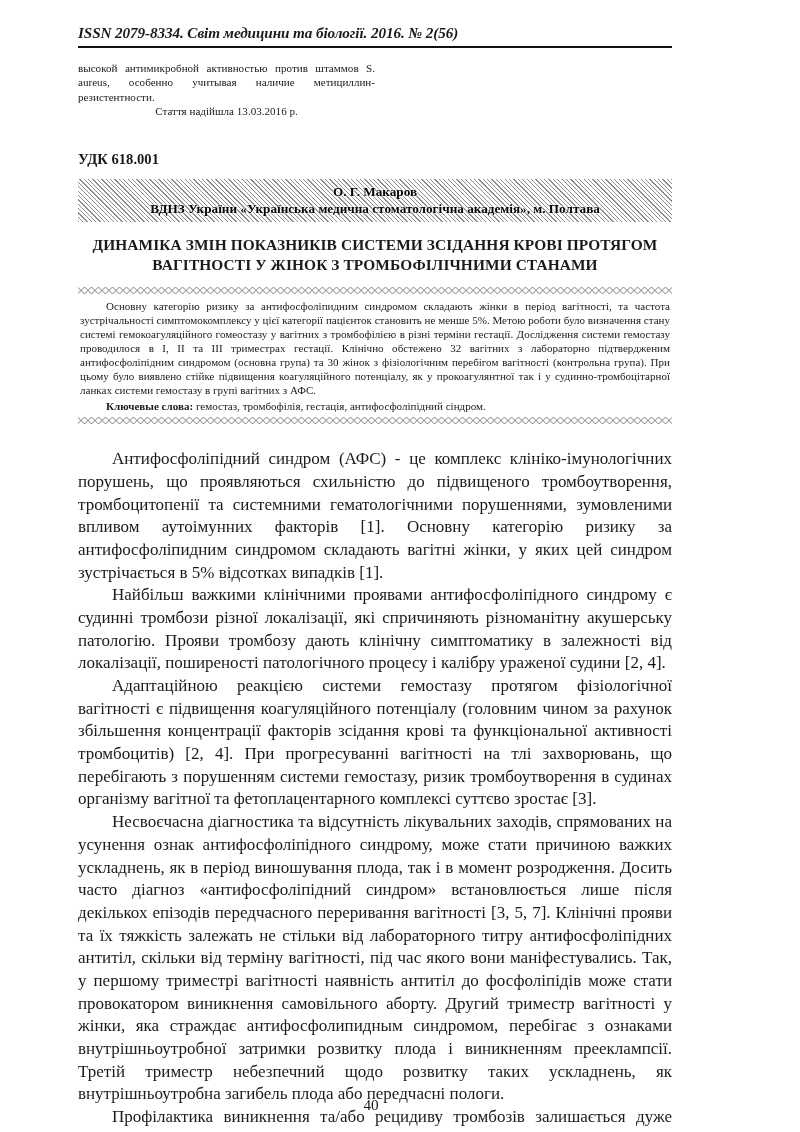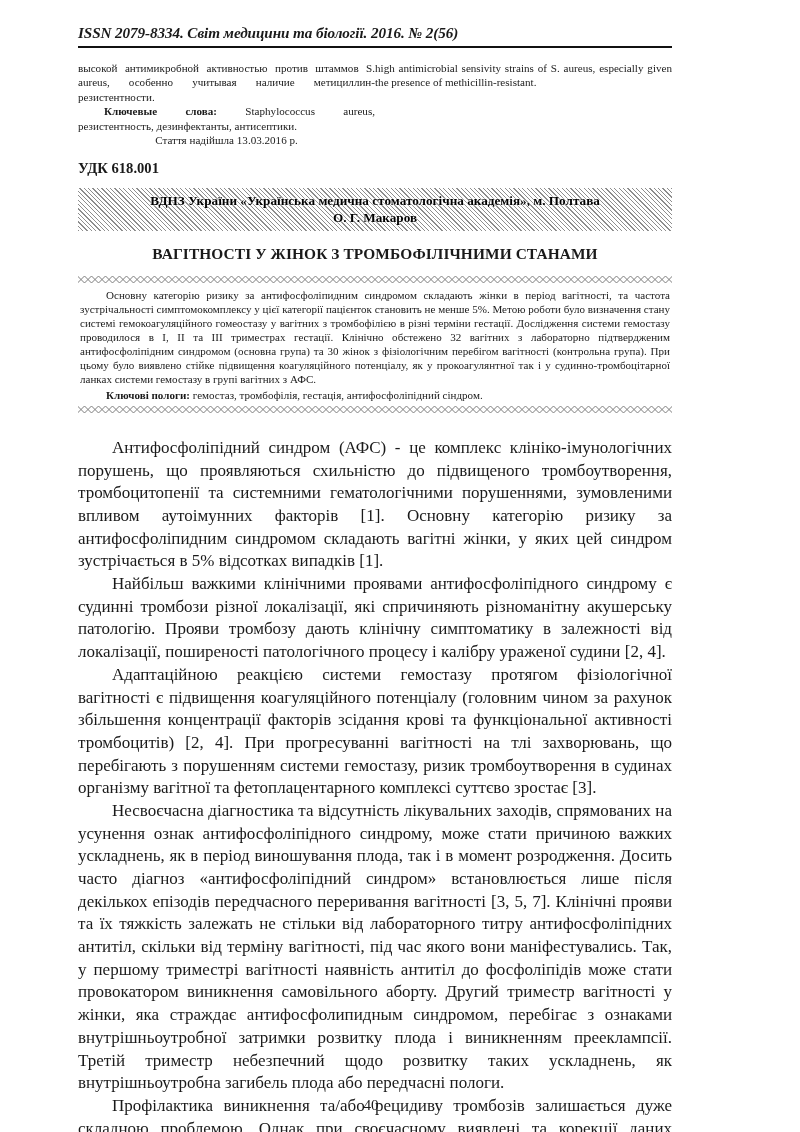--- a/index.html
+++ b/index.html
@@ -57,21 +57,21 @@
   .right-align {
     text-align: center;
     margin-top: 11px;
   }
   b, .b { font-weight: bold; }
 
   
   .udk {
     font-weight: bold;
     font-size: 14.6px;
-    margin-top: 12px;
+    margin-top: 32px;
     margin-bottom: 11px;
   }
 
   
   .author-band {
     position: relative;
     background-color: #ffffff;
     background-image: repeating-linear-gradient(
         45deg,
         #8d8d8d 0px, #8d8d8d 0.9px,
@@ -144,43 +144,42 @@
 <body>
 
 <div class="page">
 
   <div class="runhead">ISSN 2079-8334. Світ медицини та біології. 2016. № 2(56)</div>
   <div class="runhead-rule"></div>
 
   <div class="twocol">
     <div class="col">
       <p>высокой антимикробной активностью против штаммов S. aureus, особенно учитывая наличие метициллин-резистентности.</p>
-      <p class="kw-indent"><b>Ключевые слова:</b><span> Staphylococcus aureus, резистентность, дезинфектанты, антисептики.</span></p>
       <p class="right-align">Стаття надійшла 13.03.2016 р.</p>
     </div>
     <div class="col">
-      <p>high antimicrobial sensivity strains of S. aureus, especially given the presence of methicillin-resistant.</p>
     </div>
   </div>
 
   <div class="udk">УДК 618.001</div>
 
   <div class="author-band">
+    <div class="ab-line">О. Г. Макаров</div>
     <div class="ab-line">ВДНЗ України «Українська медична стоматологічна академія», м. Полтава</div>
-    <div class="ab-line">О. Г. Макаров</div>
   </div>
 
   <div class="art-title">
+    <div>ДИНАМІКА ЗМІН ПОКАЗНИКІВ СИСТЕМИ ЗСІДАННЯ КРОВІ ПРОТЯГОМ</div>
     <div>ВАГІТНОСТІ У ЖІНОК З ТРОМБОФІЛІЧНИМИ СТАНАМИ</div>
   </div>
 
   <div class="zig"></div>
   <div class="abstract">
     <p class="ind">Основну категорію ризику за антифосфоліпидним синдромом складають жінки в період вагітності, та частота зустрічальності симптомокомплексу у цієї категорії пацієнток становить не менше 5%. Метою роботи було визначення стану системі гемокоагуляційного гомеостазу у вагітних з тромбофілією в різні терміни гестації. Дослідження системи гемостазу проводилося в I, II та III триместрах гестації. Клінічно обстежено 32 вагітних з лабораторно підтвердженим антифосфоліпідним синдромом (основна група) та 30 жінок з фізіологічним перебігом вагітності (контрольна група). При цьому було виявлено стійке підвищення коагуляційного потенціалу, як у прокоагулянтної так і у судинно-тромбоцітарної ланках системи гемостазу в групі вагітних з АФС.</p>
-    <p class="ind"><b>Ключові пологи:</b><span> гемостаз, тромбофілія, гестація, антифосфоліпідний сіндром.</span></p>
+    <p class="ind"><b>Ключевые слова:</b><span> гемостаз, тромбофілія, гестація, антифосфоліпідний сіндром.</span></p>
   </div>
   <div class="zig"></div>
 
   <div class="body-text">
     <p><b></b><span>Антифосфоліпідний синдром (АФС) - це комплекс клініко-імунологічних порушень, що проявляються схильністю до підвищеного тромбоутворення, тромбоцитопенії та системними гематологічними порушеннями, зумовленими впливом аутоімунних факторів [1]. Основну категорію ризику за антифосфоліпидним синдромом складають вагітні жінки, у яких цей синдром зустрічається в 5% відсотках випадків [1].</span></p>
     <p><b></b><span>Найбільш важкими клінічними проявами антифосфоліпідного синдрому є судинні тромбози різної локалізації, які спричиняють різноманітну акушерську патологію. Прояви тромбозу дають клінічну симптоматику в залежності від локалізації, поширеності патологічного процесу і калібру ураженої судини [2, 4].</span></p>
     <p><b></b><span>Адаптаційною реакцією системи гемостазу протягом фізіологічної вагітності є підвищення коагуляційного потенціалу (головним чином за рахунок збільшення концентрації факторів зсідання крові та функціональної активності тромбоцитів) [2, 4]. При прогресуванні вагітності на тлі захворювань, що перебігають з порушенням системи гемостазу, ризик тромбоутворення в судинах організму вагітної та фетоплацентарного комплексі суттєво зростає [3].</span></p>
     <p><b></b><span>Несвоєчасна діагностика та відсутність лікувальних заходів, спрямованих на усунення ознак антифосфоліпідного синдрому, може стати причиною важких ускладнень, як в період виношування плода, так і в момент розродження. Досить часто діагноз «антифосфоліпідний синдром» встановлюється лише після декількох епізодів передчасного переривання вагітності [3, 5, 7]. Клінічні прояви та їх тяжкість залежать не стільки від лабораторного титру антифосфоліпідних антитіл, скільки від терміну вагітності, під час якого вони маніфестувались. Так, у першому триместрі вагітності наявність антитіл до фосфоліпідів може стати провокатором виникнення самовільного аборту. Другий триместр вагітності у жінки, яка страждає антифосфолипидным синдромом, перебігає з ознаками внутрішньоутробної затримки розвитку плода і виникненням прееклампсії. Третій триместр небезпечний щодо розвитку таких ускладнень, як внутрішньоутробна загибель плода або передчасні пологи.</span></p>
     <p><b></b><span>Профілактика виникнення та/або рецидиву тромбозів залишається дуже складною проблемою. Однак при своєчасному виявлені та корекції даних ускладнень 98% пацієнток мають шанс виносити вагітність [5, 6]. Враховуючі ускладнений перебіг вагітності, післяпологового періоду, підвищений ризик перинатальних та материнских втрат, надзвичайно важливими є заходи щодо обстеження даного контингенту жінок на етапі прегравідарної підготовки, своєчасна діагностика та корекція виявлених порушень, динамічне спостереження протягом усієї вагітності та післяпологового періоду.</span></p>
     <p><b>Метою</b><span> роботи було визначення стану системи гемокоагуляційного гомеостазу у вагітних з тромбофілією в різні триместри гестації.</span></p>

